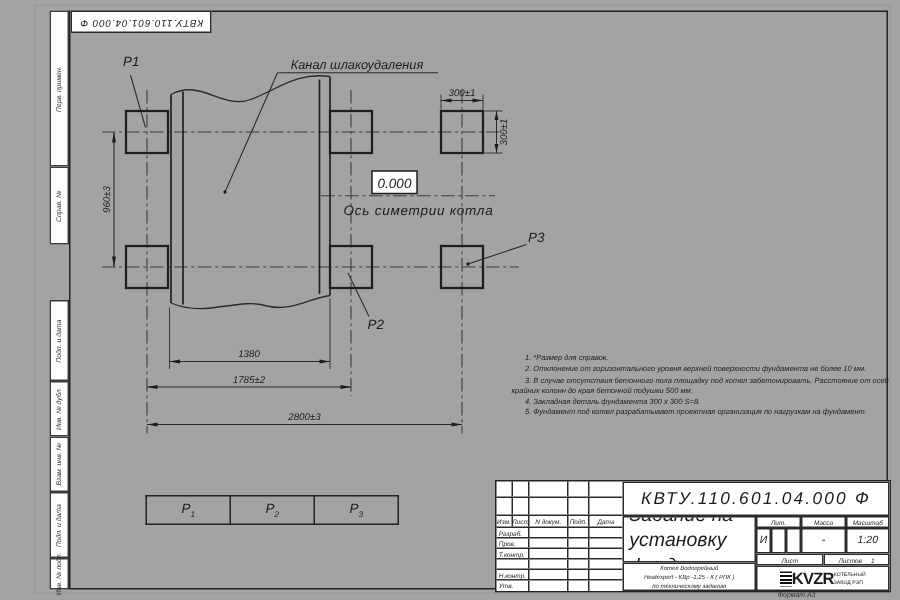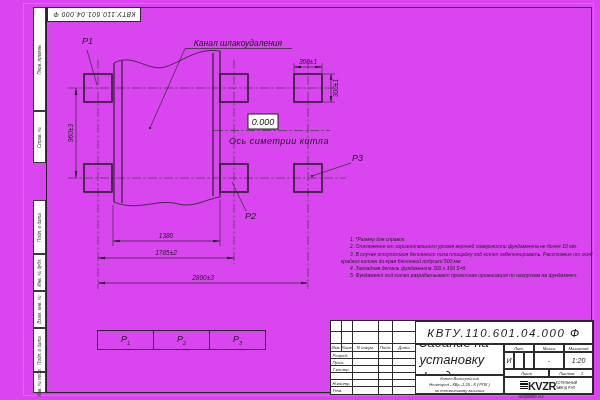--- a/index.html
+++ b/index.html
@@ -1,16 +1,16 @@
 <!DOCTYPE html>
 <html><head>
 <meta charset="utf-8">
 <style>
   html,body{margin:0;padding:0;background:#fff;}
-  .sheet{position:relative;width:600px;height:400px;background:#d946ef;
+  .sheet{position:relative;width:600px;height:400px;background:#a3a3a3;
          font-family:"Liberation Sans",sans-serif;color:#1c1c1c;overflow:hidden;}
   .paper-edge{position:absolute;left:23px;top:3px;width:571px;height:393px;
               border:1px solid #9a9a9a;box-sizing:border-box;}
   .frame{position:absolute;left:46px;top:7px;width:546px;height:386px;
          border:1.4px solid #232323;box-sizing:border-box;}
   
   .mcell{position:absolute;left:33px;width:13px;border:0.8px solid #3a3a3a;
          box-sizing:border-box;display:flex;align-items:center;justify-content:center;background:#fff;}
   .mcell span{transform:rotate(-90deg);white-space:nowrap;font-size:4.6px;font-style:italic;color:#333;}
   

